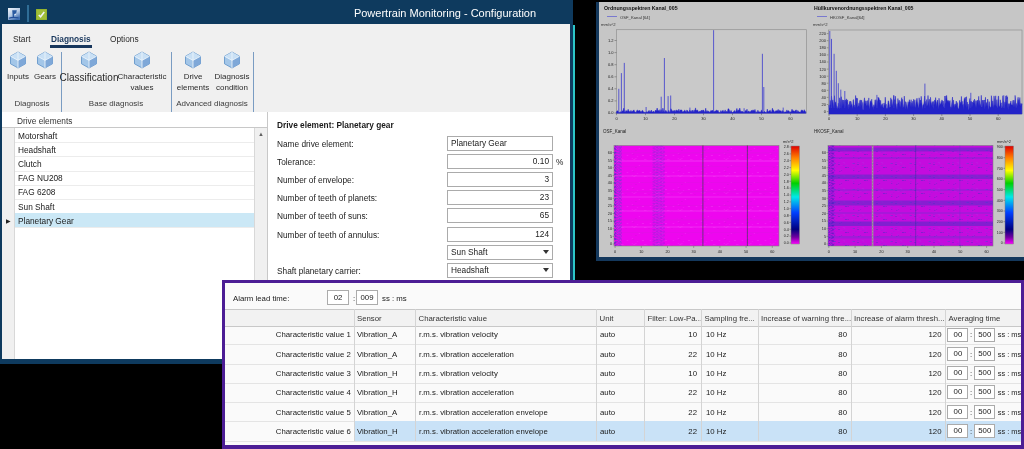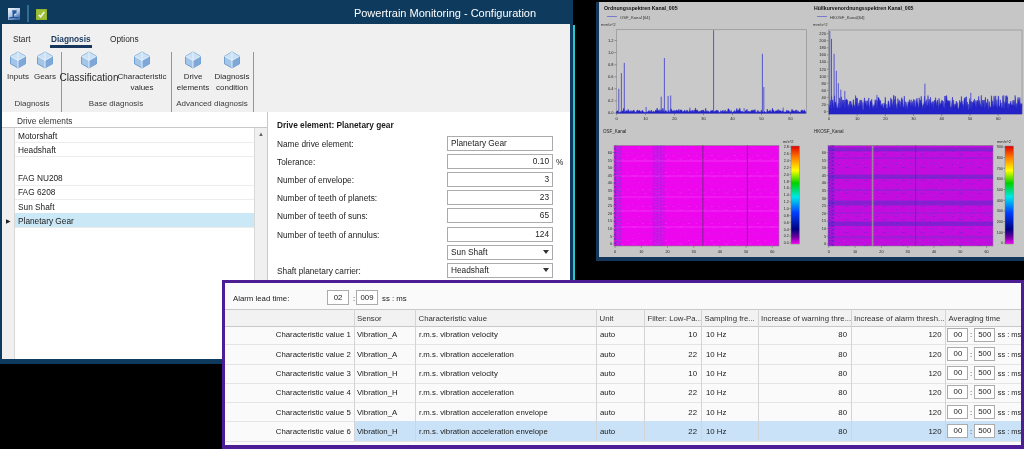--- a/index.html
+++ b/index.html
@@ -98,20 +98,23 @@
 
     <div class="abs" style="left:0;top:0;width:265px;height:247px;border-right:1px solid #c8c8c8;">
       <div class="lbl" style="left:15px;top:4px;color:#333;">Drive elements</div>
       <div class="abs" style="left:0;top:15px;width:265px;height:1px;background:#c8c8c8;"></div>
       <div class="abs" style="left:0;top:16px;width:12px;height:231px;background:#f0f0f0;border-right:1px solid #d8d8d8;"></div>
       <div class="abs" style="left:13px;top:16.0px;width:239px;height:14.2px;border-bottom:1px solid #ececec;">
             <span style="position:absolute;left:3px;top:2.5px;">Motorshaft</span>
           </div>
           <div class="abs" style="left:13px;top:30.2px;width:239px;height:14.2px;border-bottom:1px solid #ececec;">
             <span style="position:absolute;left:3px;top:2.5px;">Headshaft</span>
+          </div>
+          <div class="abs" style="left:13px;top:44.4px;width:239px;height:14.2px;border-bottom:1px solid #ececec;">
+            <span style="position:absolute;left:3px;top:2.5px;">Clutch</span>
           </div>
           <div class="abs" style="left:13px;top:58.6px;width:239px;height:14.2px;border-bottom:1px solid #ececec;">
             <span style="position:absolute;left:3px;top:2.5px;">FAG NU208</span>
           </div>
           <div class="abs" style="left:13px;top:72.8px;width:239px;height:14.2px;border-bottom:1px solid #ececec;">
             <span style="position:absolute;left:3px;top:2.5px;">FAG 6208</span>
           </div>
           <div class="abs" style="left:13px;top:87.0px;width:239px;height:14.2px;border-bottom:1px solid #ececec;">
             <span style="position:absolute;left:3px;top:2.5px;">Sun Shaft</span>
           </div>

